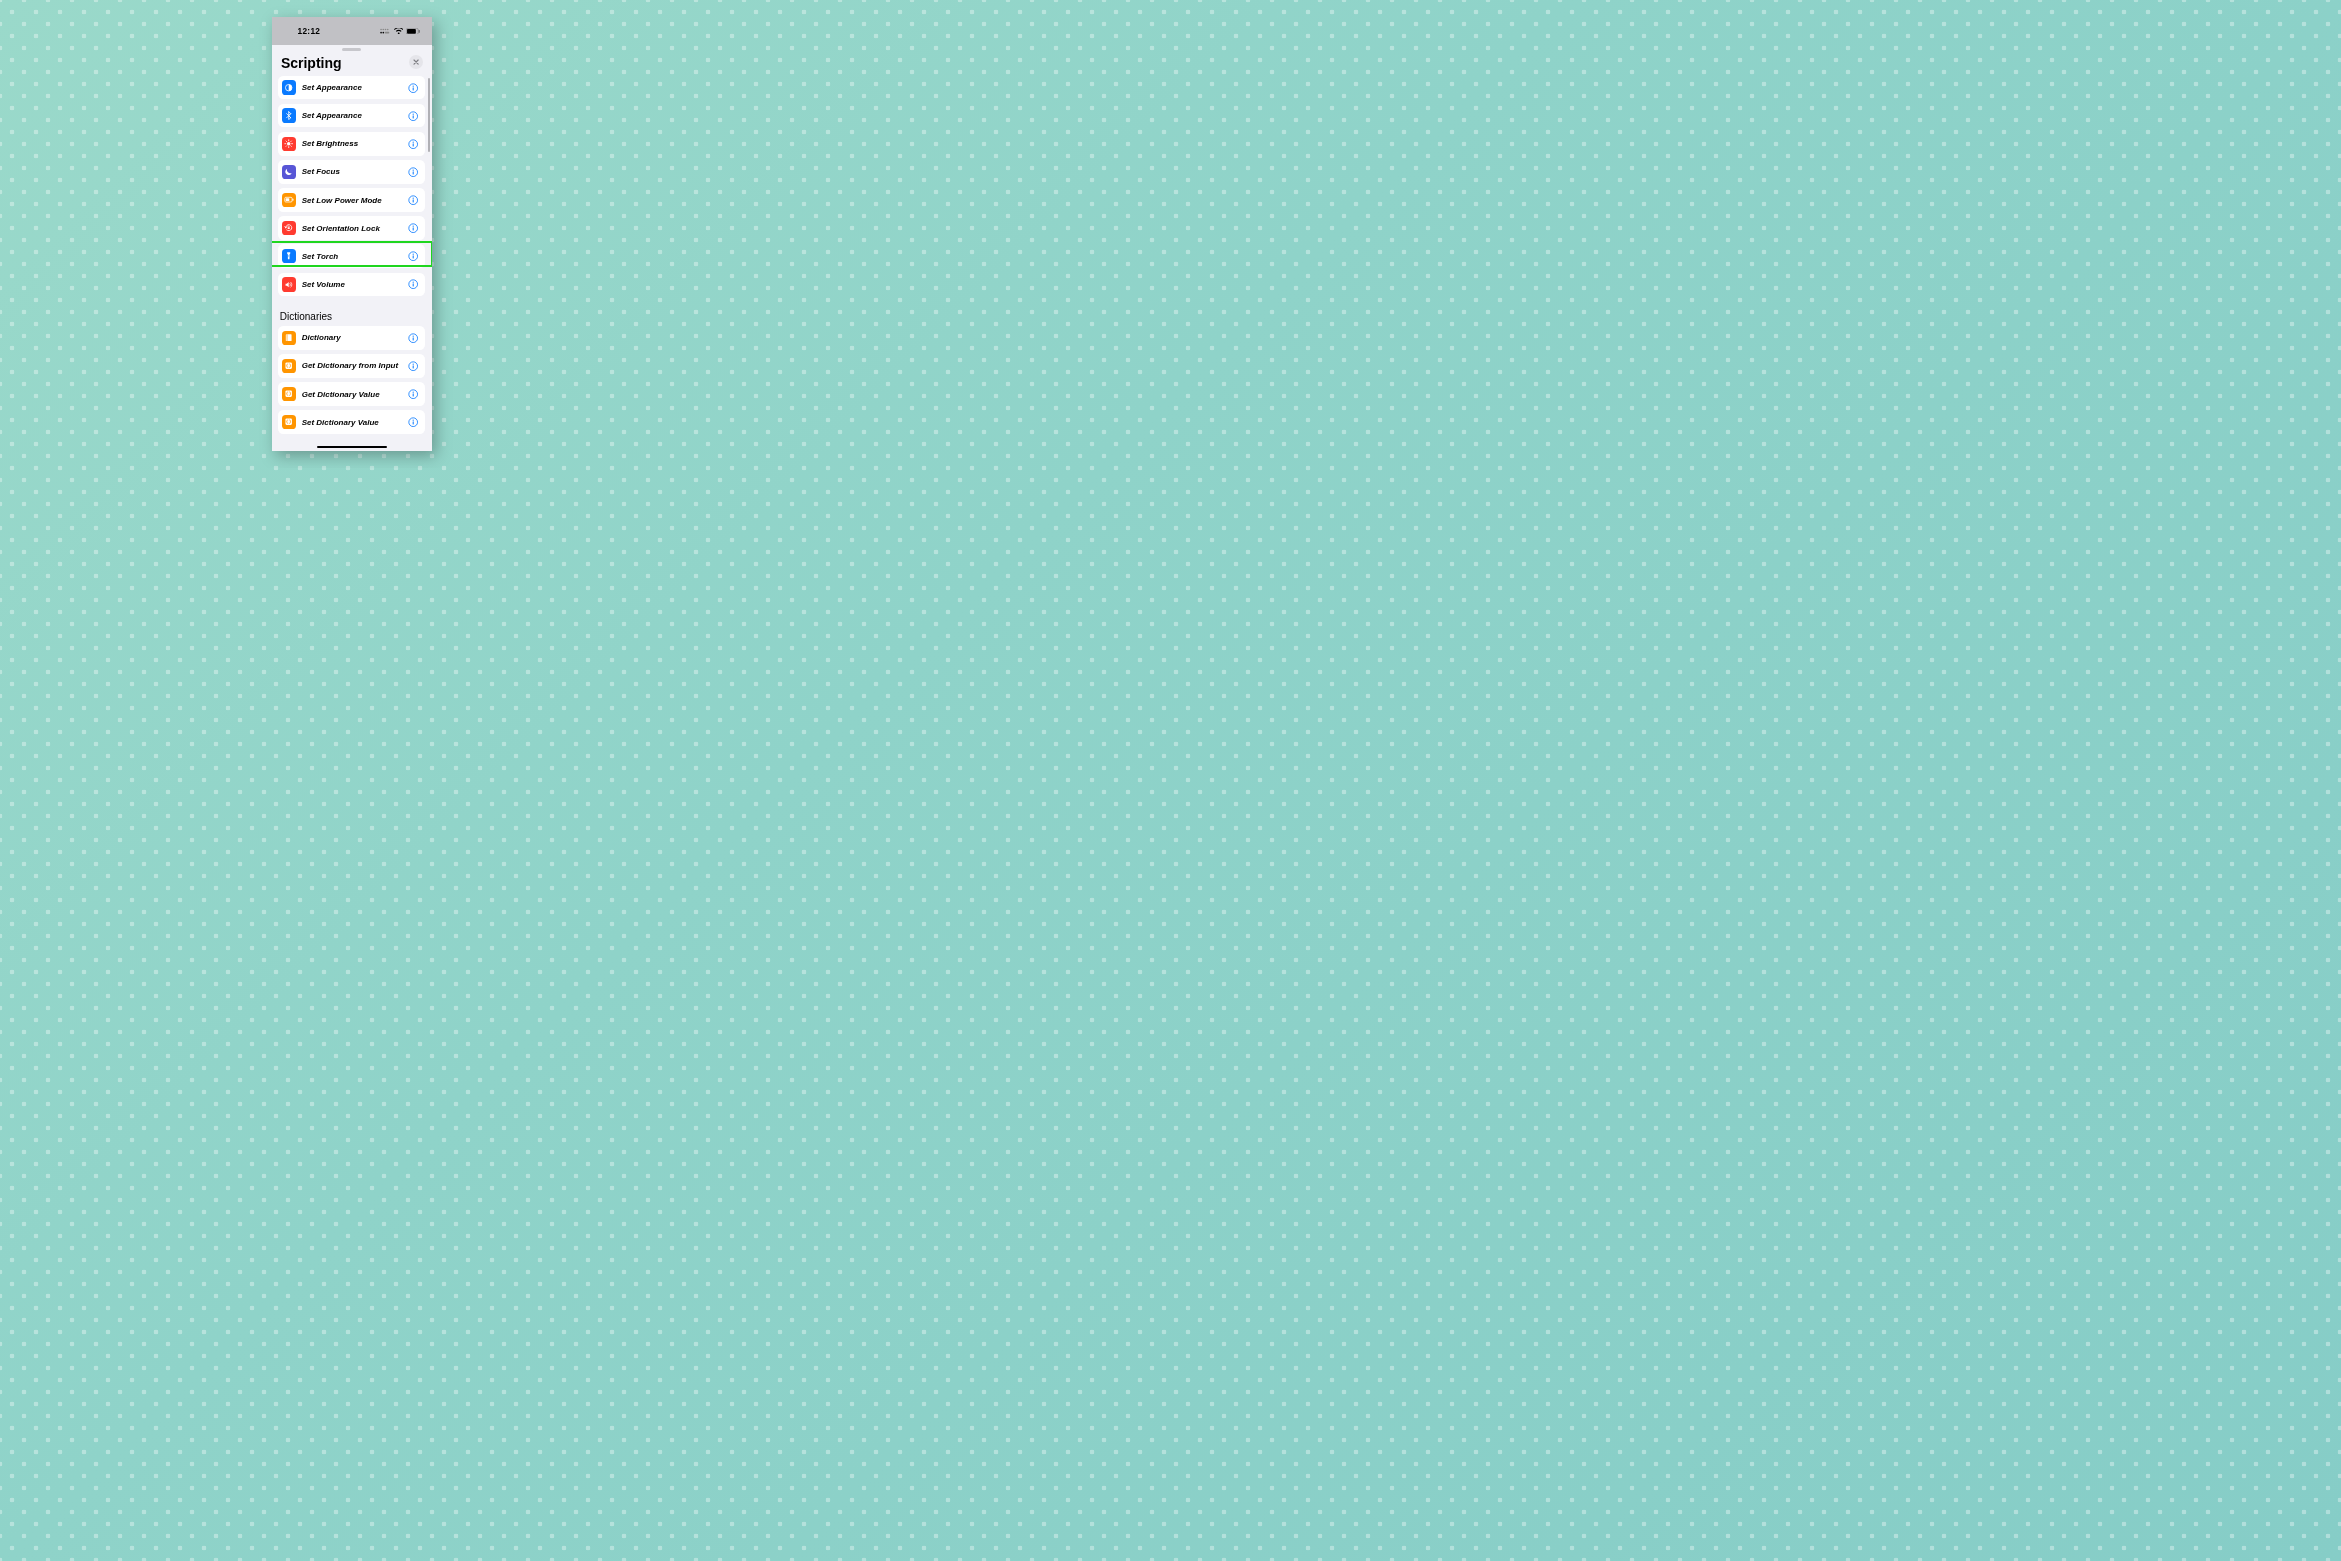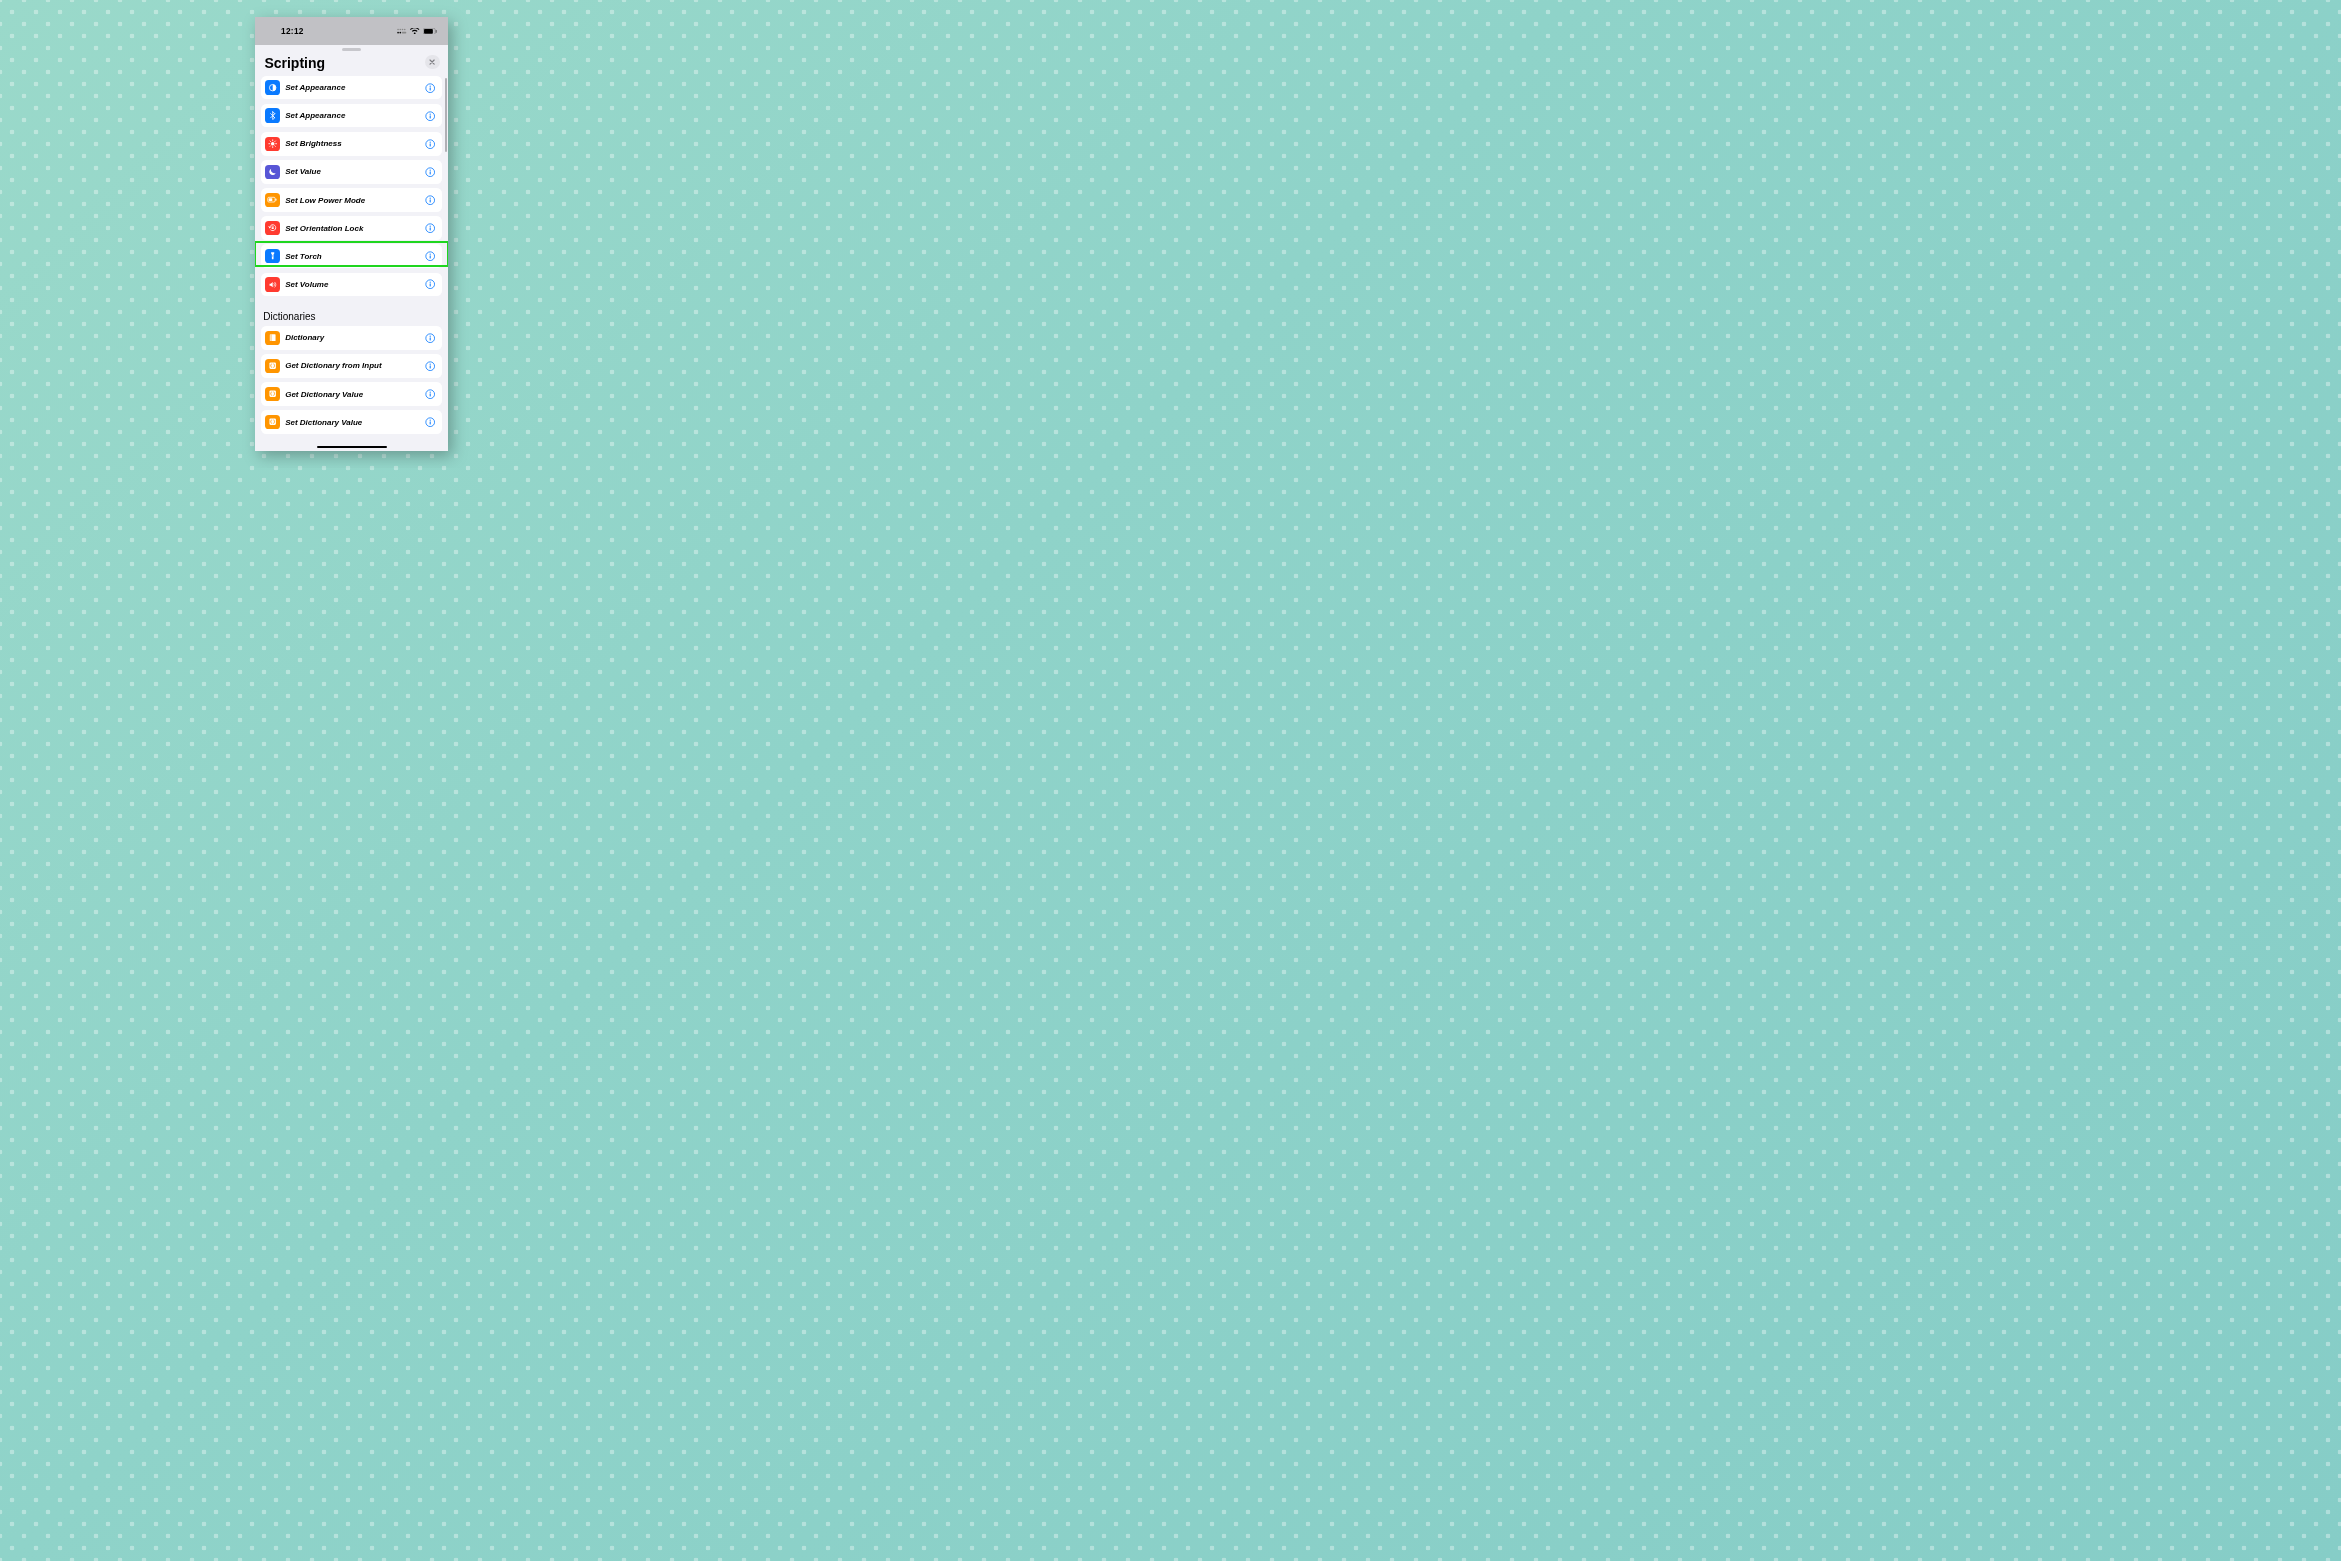--- a/index.html
+++ b/index.html
@@ -19,21 +19,21 @@
     background:
       radial-gradient(circle, rgba(255,255,255,0.35) 2.1px, transparent 2.6px) 0 0 / 24px 24px,
       radial-gradient(circle, rgba(255,255,255,0.35) 2.1px, transparent 2.6px) 12px 12px / 24px 24px,
       linear-gradient(135deg, #9ad9ca 0%, #8fd3c9 40%, #86cdc7 100%);
   }
   .phone-wrap {
     position: relative;
     filter: drop-shadow(4.2px 5.2px 7.3px rgba(0,0,0,.28));
   }
   .phone {
-    width: 193px;
+    width: 160px;
     height: 434px;
     background: #f2f2f7;
     position: relative;
     overflow: hidden;
   }
 
   
   .statusbar {
     height: 28px;
     background: #c1c1c5;
@@ -235,21 +235,21 @@
                 </svg>
           </div>
         </div>
 
         <div class="row">
           <div class="app-icon ic-purple ic">
             <svg width="9.4" height="9.4" viewBox="0 0 18 18">
                   <path d="M12.2 11.8A6 6 0 0 1 6.2 3.3 6.4 6.4 0 1 0 14.7 11.8 6 6 0 0 1 12.2 11.8Z" fill="#fff"></path>
                 </svg>
           </div>
-          <div class="label">Set Value</div>
+          <div class="label">Set Focus</div>
           <div class="info">
             <svg width="10.4" height="10.4" viewBox="0 0 20 20">
                   <circle cx="10" cy="10" r="8.4" fill="none" stroke="#0a7aff" stroke-width="1.6"></circle>
                   <circle cx="10" cy="6.2" r="1.15" fill="#0a7aff"></circle>
                   <rect x="9" y="8.4" width="2" height="6" rx="1" fill="#0a7aff"></rect>
                 </svg>
           </div>
         </div>
 
         <div class="row">

